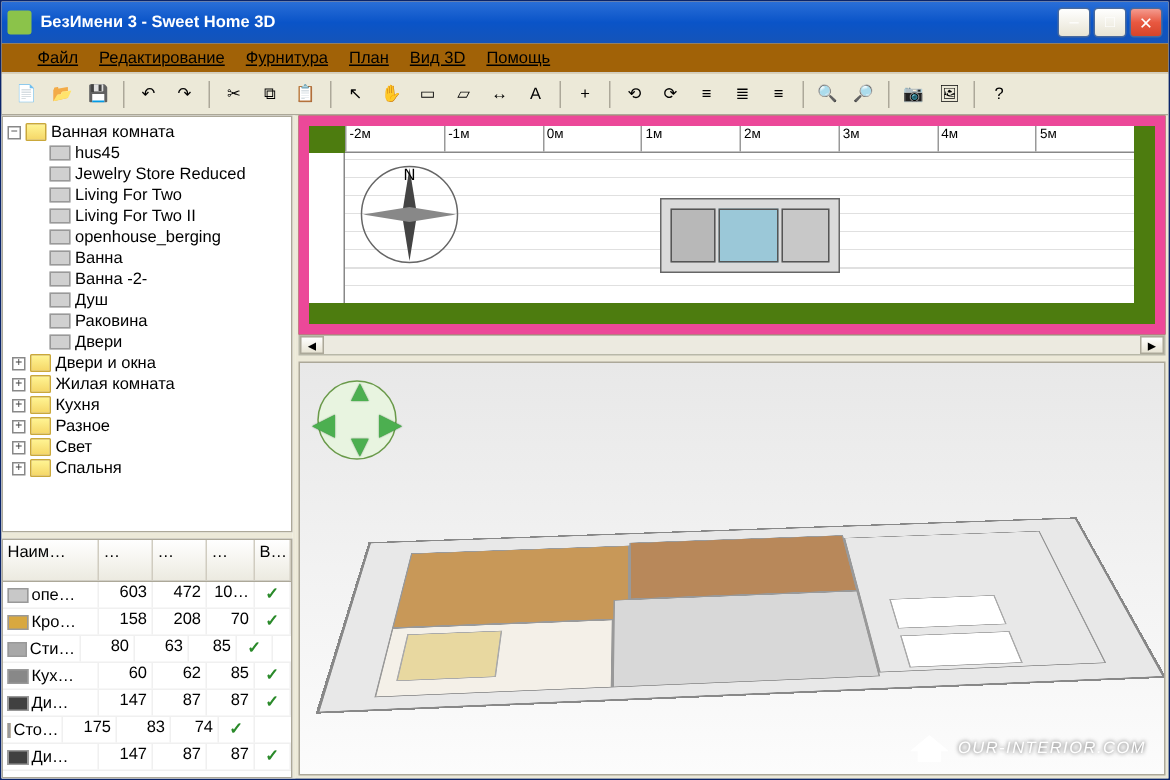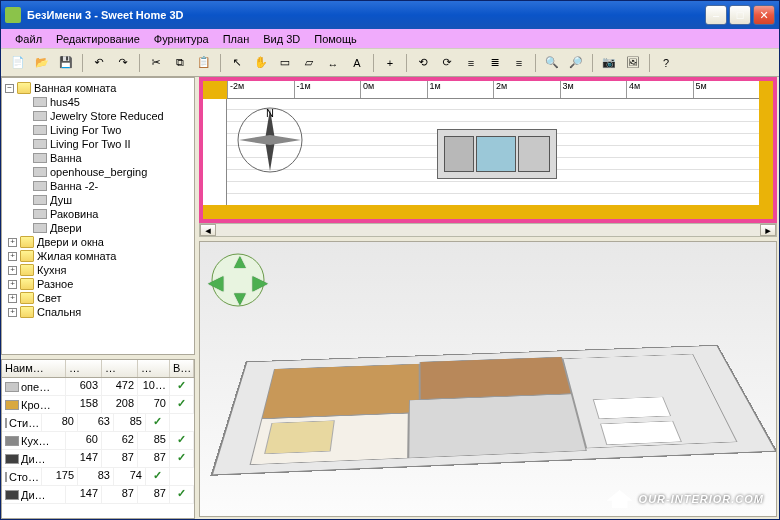--- a/index.html
+++ b/index.html
@@ -3,68 +3,68 @@
 <meta charset="utf-8">
 <style>
 * { box-sizing: border-box; margin: 0; padding: 0; font-family: Tahoma, Arial, sans-serif; font-size: 11px; }
 body { width: 780px; height: 520px; background: #ece9d8; border: 1px solid #0a246a; overflow: hidden; }
 .titlebar { height: 28px; background: linear-gradient(to bottom, #2a6fd8, #0a54c8 50%, #1554b8); display: flex; align-items: center; padding: 0 4px; color: white; font-size: 13px; }
 .title-icon { width: 16px; height: 16px; background: #8bc34a; margin-right: 6px; border-radius: 2px; }
 .title-text { flex: 1; font-weight: bold; }
 .win-btns { display: flex; gap: 2px; }
 .win-btn { width: 22px; height: 20px; background: linear-gradient(#fff,#e8e4d4); border: 1px solid #486a9e; border-radius: 3px; display: flex; align-items: center; justify-content: center; }
 .win-btn.close { background: linear-gradient(#f49b8f,#e85840,#d6442a); color:white; }
-.menubar { height: 20px; background: #f0abfc; display: flex; padding: 2px 8px; gap: 2px; border-bottom: 1px solid #d0ccc0; }
+.menubar { height: 20px; background: #a16207; display: flex; padding: 2px 18px; gap: 2px; border-bottom: 1px solid #d0ccc0; text-decoration: underline; }
 .menu-item { padding: 2px 6px; cursor: default; }
 .toolbar { height: 28px; background: #ece9d8; display: flex; align-items: center; padding: 2px 6px; gap: 2px; border-bottom: 1px solid #aca899; }
 .tool-btn { width: 22px; height: 22px; display: flex; align-items: center; justify-content: center; border: 1px solid transparent; border-radius: 2px; }
 .tool-sep { width: 1px; height: 18px; background: #aca899; margin: 0 3px; }
 .content { display: flex; height: calc(100% - 76px); }
 .left-panel { width: 196px; display: flex; flex-direction: column; border-right: 2px solid #ece9d8; background: #fff; }
 .tree-view { flex: 1; overflow: auto; padding: 3px; border: 1px solid #aca899; background: #fff; }
 .tree-root { display: flex; align-items: center; gap: 3px; padding: 1px 0; }
 .tree-item { display: flex; align-items: center; gap: 3px; padding: 1px 0 1px 28px; }
 .tree-folder { display: flex; align-items: center; gap: 3px; padding: 1px 0 1px 3px; }
 .tree-icon { width: 14px; height: 12px; display: inline-block; }
 .folder-icon { background: linear-gradient(#fff493,#f5d768); border: 1px solid #caa83a; border-radius: 1px; }
 .item-icon { width: 14px; height: 10px; background: #d0d0d0; border: 1px solid #999; }
 .expander { width: 9px; height: 9px; border: 1px solid #888; display: inline-flex; align-items: center; justify-content: center; font-size: 8px; line-height: 1; color: #444; }
 .italic { }
 .splitter-h { height: 4px; background: #ece9d8; }
 .table-view { height: 160px; border: 1px solid #aca899; background: #fff; display: flex; flex-direction: column; }
-.tbl-head { display: flex; height: 18px; background: linear-gradient(#fff,#eceae0); border-bottom: 1px solid #aca899; justify-content: center; }
+.tbl-head { display: flex; height: 28px; background: linear-gradient(#fff,#eceae0); border-bottom: 1px solid #aca899; justify-content: center; }
 .tbl-head-cell { border-right: 1px solid #d0ccc0; padding: 2px 3px; overflow: hidden; white-space: nowrap; }
 .tbl-body { overflow: auto; flex: 1; }
 .tbl-row { display: flex; height: 18px; border-bottom: 1px solid #f0f0f0; }
 .tbl-cell { border-right: 1px solid #f0f0f0; padding: 1px 3px; overflow: hidden; text-align: right; }
 .tbl-cell.name { text-align: left; display: flex; align-items: center; gap: 2px; }
 .check { color: #2a8a2a; font-weight: bold; text-align: center; }
 .right-panel { flex: 1; display: flex; flex-direction: column; background: #ece9d8; }
-.plan-view { height: 146px; background: #eab308; border: 4px solid #ec4899; position: relative; margin: 0 2px; }
+.plan-view { height: 146px; background: #4d7c0f; border: 7px solid #ec4899; position: relative; margin: 0 2px; }
 .ruler-h { position: absolute; top: 0; left: 24px; right: 14px; height: 18px; background: #fff; border-bottom: 1px solid #888; display: flex; }
 .ruler-tick { flex: 1; border-left: 1px solid #999; font-size: 9px; padding-left: 2px; position: relative; }
 .ruler-v { position: absolute; top: 18px; left: 0; width: 24px; bottom: 14px; background: #fff; border-right: 1px solid #888; }
 .plan-area { position: absolute; top: 18px; left: 24px; right: 14px; bottom: 14px; background: repeating-linear-gradient(0deg,#fff,#fff 11px,#e0e0e0 11px,#e0e0e0 12px), repeating-linear-gradient(90deg,#fff,#fff 11px,#e0e0e0 11px,#e0e0e0 12px); }
 .compass { position: absolute; left: 8px; top: 6px; width: 70px; height: 70px; }
 .floorplan-mini { position: absolute; left: 210px; top: 30px; width: 120px; height: 50px; background: #dadada; border: 1px solid #666; }
 .scrollbar-h { height: 14px; background: #eceae0; border: 1px solid #b8b8a8; display: flex; margin: 0 2px; }
 .sb-btn { width: 16px; background: linear-gradient(#fff,#e8e4d4); border: 1px solid #aca899; display: flex; align-items: center; justify-content: center; }
 .sb-track { flex: 1; }
 .view3d { flex: 1; border: 1px solid #aca899; margin: 4px 2px 2px 2px; background: linear-gradient(#e8e8e8,#fcfcfc); position: relative; overflow: hidden; }
 .nav-pad { position: absolute; left: 10px; top: 10px; width: 56px; height: 56px; }
 .nav-arrow { position: absolute; font-size: 20px; color: #4caf50; text-shadow: 0 0 1px #2a6a2a; }
 .floor { position: absolute; left: 30px; top: 50px; right: 20px; bottom: 20px; background: #e8e8e8; transform: perspective(900px) rotateX(56deg) rotateZ(-4deg); transform-origin: 50% 60%; border: 2px solid #888; }
 .room { position: absolute; border: 1px solid #999; }
 .room.r1 { left: 6%; top: 8%; width: 30%; height: 48%; background: #c89858; }
 .room.r2 { left: 36%; top: 6%; width: 30%; height: 38%; background: #b8885a; }
 .room.r3 { left: 66%; top: 8%; width: 28%; height: 84%; background: #e8e8e8; }
 .room.r4 { left: 6%; top: 56%; width: 28%; height: 38%; background: #f4f0e8; }
 .room.r5 { left: 34%; top: 44%; width: 32%; height: 50%; background: #d8d8d8; }
 .checker { background-image: repeating-conic-gradient(#333 0 25%,#eee 0 50%); background-size: 8px 8px; }
-.watermark { position: absolute; right: 12px; bottom: 8px; color: #fff; font-size: 22px; font-weight: bold; letter-spacing: 1px; text-shadow: 0 0 3px #444; font-style: italic; display: flex; align-items: center; gap: 6px; }
+.watermark { position: absolute; right: 12px; bottom: 8px; color: #fff; font-size: 22px; font-weight: normal; letter-spacing: 1px; text-shadow: 0 0 3px #444; font-style: italic; display: flex; align-items: center; gap: 6px; }
 .wm-icon { width: 26px; height: 18px; background: #fff; clip-path: polygon(50% 0,100% 60%,80% 60%,80% 100%,20% 100%,20% 60%,0 60%); }
 </style>
 </head>
 <body>
 
 <div class="titlebar">
   <span class="title-icon"></span>
   <span class="title-text">БезИмени 3 - Sweet Home 3D</span>
   <div class="win-btns">
     <div class="win-btn">–</div>
@@ -137,25 +137,25 @@
         <div class="tree-item">
           <span class="item-icon"></span>
           <span class="italic">Living For Two</span>
         </div>
         <div class="tree-item">
           <span class="item-icon"></span>
           <span class="italic">Living For Two II</span>
         </div>
         <div class="tree-item">
           <span class="item-icon"></span>
+          <span class="italic">openhouse_berging</span>
+        </div>
+        <div class="tree-item">
+          <span class="item-icon"></span>
           <span class="">Ванна</span>
-        </div>
-        <div class="tree-item">
-          <span class="item-icon"></span>
-          <span class="italic">openhouse_berging</span>
         </div>
         <div class="tree-item">
           <span class="item-icon"></span>
           <span class="">Ванна -2-</span>
         </div>
         <div class="tree-item">
           <span class="item-icon"></span>
           <span class="">Душ</span>
         </div>
         <div class="tree-item">
@@ -221,21 +221,21 @@
             <div class="tbl-cell name" style="width:64px">
               <span class="item-icon" style="background:#d8a840"></span>
               <span>Кро…</span>
             </div>
             <div class="tbl-cell" style="width:36px">158</div>
             <div class="tbl-cell" style="width:36px">208</div>
             <div class="tbl-cell" style="width:32px">70</div>
             <div class="tbl-cell check" style="width:24px">✓</div>
           </div>
           <div class="tbl-row">
-            <div class="tbl-cell name" style="width:40px">
+            <div class="tbl-cell name" style="width:52px">
               <span class="item-icon" style="background:#a8a8a8"></span>
               <span>Сти…</span>
             </div>
             <div class="tbl-cell" style="width:36px">80</div>
             <div class="tbl-cell" style="width:36px">63</div>
             <div class="tbl-cell" style="width:32px">85</div>
             <div class="tbl-cell check" style="width:24px">✓</div>
           </div>
           <div class="tbl-row">
             <div class="tbl-cell name" style="width:64px">

